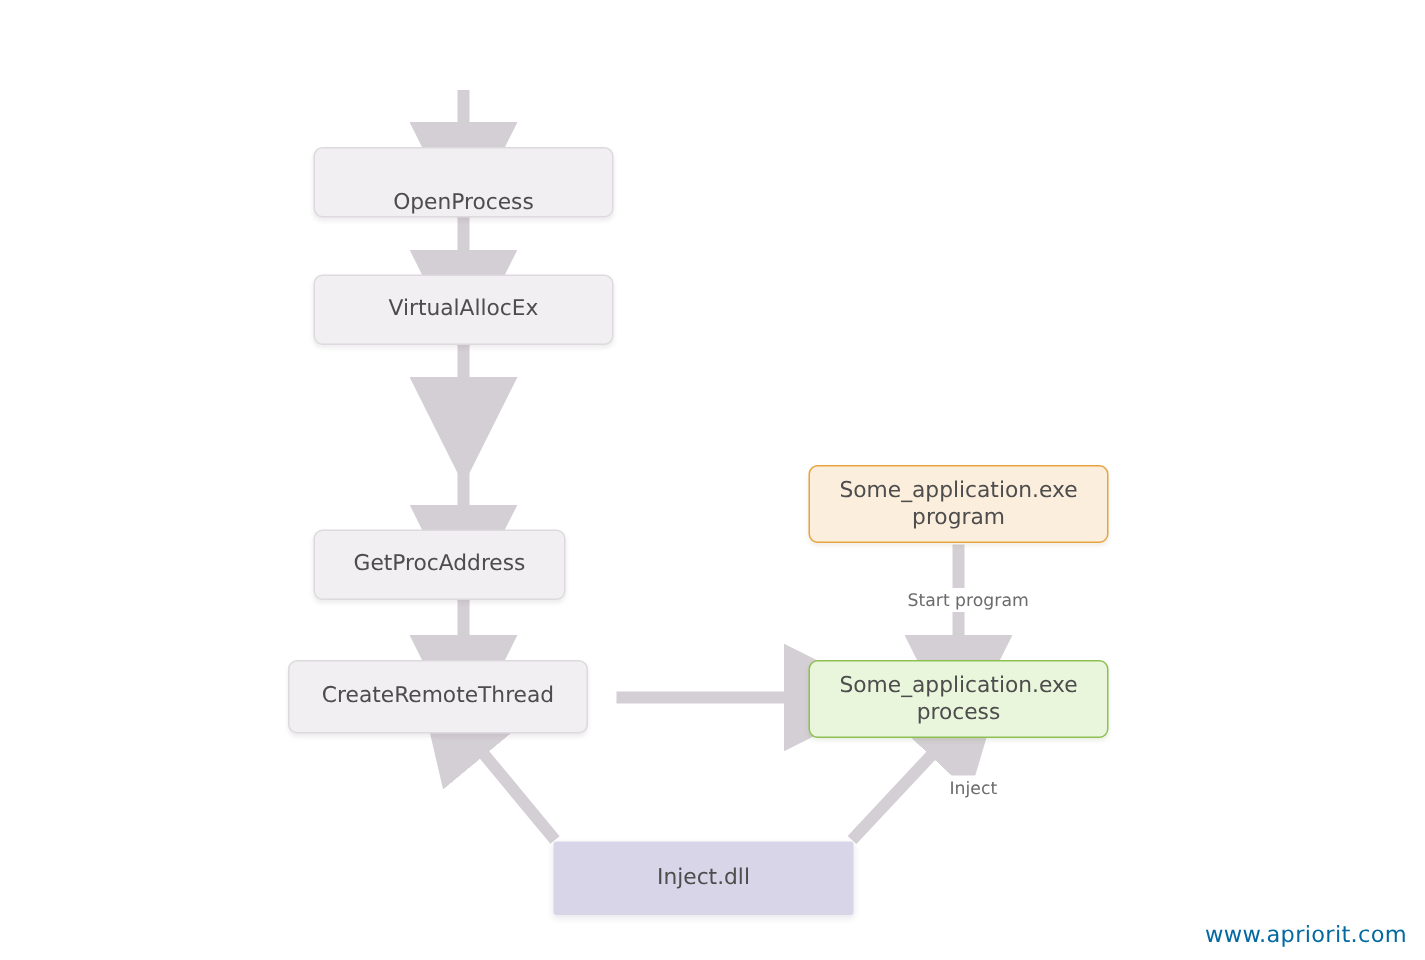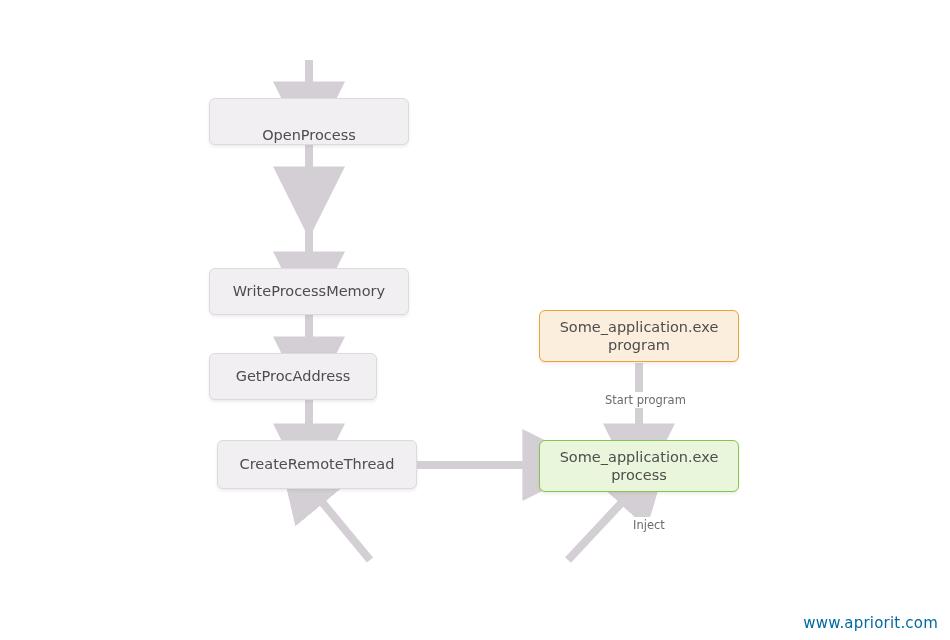--- a/index.html
+++ b/index.html
@@ -120,43 +120,46 @@
       <line x1="370" y1="560" x2="317" y2="496"></line>
       <line x1="568" y1="560" x2="627" y2="497"></line>
     </g>
   </svg>
 
 
   <div class="node node-gray" style="left:209px; top:98px; width:200px; height:47px;align-items:flex-end;">
     <span>OpenProcess</span>
   </div>
 
+  <div class="node node-gray" style="left:209px; top:183px; width:200px; height:47px;">
+    <span>VirtualAllocEx</span>
+  </div>
 
-  <div class="node node-gray" style="left:209px; top:268px; width:200px; height:47px;">
-    <span>WriteProcessMemory</span>
-  </div>
 
   <div class="node node-gray" style="left:209px; top:353px; width:168px; height:47px;">
     <span>GetProcAddress</span>
   </div>
 
-  <div class="node node-gray" style="left:217px; top:440px; width:200px; height:49px;">
+  <div class="node node-gray" style="left:192px; top:440px; width:200px; height:49px;">
     <span>CreateRemoteThread</span>
   </div>
 
   <div class="node node-orange" style="left:539px; top:310px; width:200px; height:52px;">
     <span>Some_application.exe
 program</span>
   </div>
 
   <div class="node node-green" style="left:539px; top:440px; width:200px; height:52px;">
     <span>Some_application.exe
 process</span>
   </div>
 
+  <div class="node node-purple" style="left:369px; top:561px; width:200px; height:49px;">
+    <span>Inject.dll</span>
+  </div>
 
   <div class="edge-label" style="left:601px; top:392px;">Start program</div>
 
   <div class="edge-label" style="left:581px; top:517px;margin-left:48px;">Inject</div>
 
   <div id="watermark">www.apriorit.com</div>
 
 </div>
 
 </body></html>

